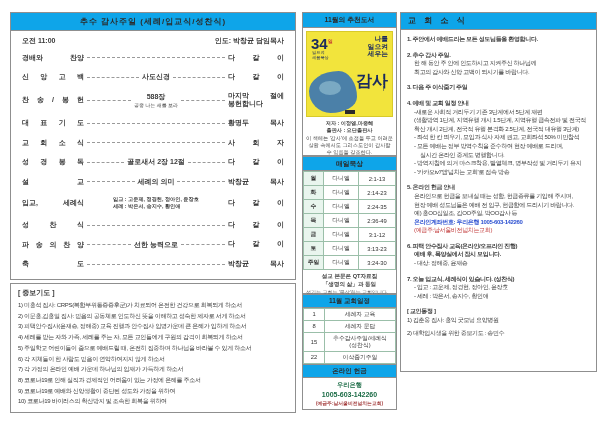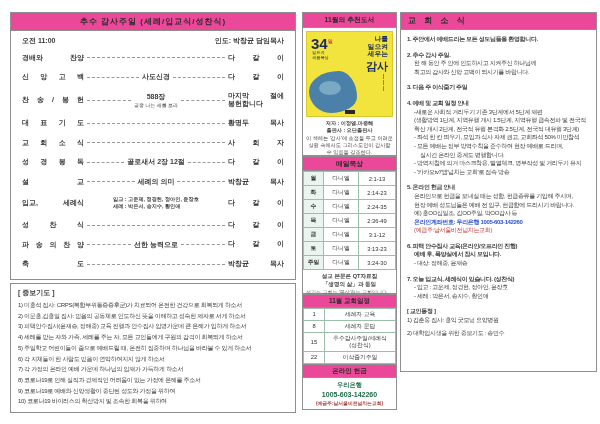--- a/index.html
+++ b/index.html
@@ -2,21 +2,21 @@
 <html><head>
 <meta charset="utf-8">
 <style>
   html,body{margin:0;padding:0;}
   body{
     width:600px;height:424px;background:#ffffff;position:relative;
     font-family:"Liberation Sans","DejaVu Sans",sans-serif;color:#3a3a3a;
     -webkit-font-smoothing:antialiased;overflow:hidden;
   }
   .box{border:1px solid #8f8f8f;background:#fff;box-sizing:border-box;position:absolute;}
-  .hdr{background:#ec4899;border-bottom:1px solid #8f8f8f;font-weight:bold;color:#2b2b2b;}
+  .hdr{background:#0ea5e9;border-bottom:1px solid #8f8f8f;font-weight:bold;color:#2b2b2b;}
 
   
   #worship{left:10px;top:12px;width:286px;height:268px;display:flex;flex-direction:column;}
   #worship .hdr{height:17px;line-height:17px;text-align:center;font-size:8px;letter-spacing:1px;flex:none;}
   .time-row{display:flex;justify-content:space-between;padding:5px 11px 0;font-size:7px;font-weight:bold;flex:none;}
   #order-rows{flex:1;display:flex;flex-direction:column;justify-content:space-around;padding:2px 11px 5px;}
   .row{display:flex;align-items:center;justify-content:space-between;font-size:7px;font-weight:bold;}
   .lbl{width:62px;text-align:justify;text-align-last:justify;flex:none;}
   .leader{flex:1;border-top:1px dashed #9a9a9a;height:0;margin:0 3px;min-width:8px;}
   .ctr{text-align:center;flex:none;max-width:130px;}
@@ -34,21 +34,21 @@
   
   .colbox{left:302px;width:95px;}
   .colbox .hdr{text-align:center;}
   #bookbox{top:12px;height:144px;}
   #bookbox .hdr{height:14px;line-height:14px;font-size:6.8px;}
   #cover{margin:3px;height:84px;background:#f2e43c;position:relative;overflow:hidden;border:1px solid #d8ca2a;}
   #cov-num{position:absolute;top:1px;left:4px;font-size:15px;font-weight:bold;color:#1a2a5e;line-height:16px;}
   #cov-num sup{font-size:5px;color:#c43b2e;}
   #cov-note{position:absolute;top:19px;left:5px;font-size:4.2px;color:#1a2a5e;line-height:4.8px;white-space:pre-line;}
   #cov-title{position:absolute;top:3px;right:4px;text-align:right;color:#1a2a5e;font-size:6.8px;font-weight:bold;line-height:7.6px;white-space:pre-line;}
-  #cov-big{position:absolute;top:27px;right:4px;color:#1a2a5e;font-size:11px;font-weight:bold;}
+  #cov-big{position:absolute;top:39px;right:4px;color:#1a2a5e;font-size:16px;font-weight:bold;}
   #cov-dots{position:absolute;top:41px;right:8px;color:#1a2a5e;font-size:6px;line-height:6px;white-space:pre-line;}
   #whale{position:absolute;bottom:3px;left:2px;width:48px;height:42px;background:#3976b4;
          border-radius:62% 38% 55% 45% / 48% 62% 38% 52%;opacity:.9;}
   #whale:after{content:"";position:absolute;left:10px;top:10px;width:22px;height:14px;background:#6ea3d2;border-radius:50%;}
   #cov-mark{position:absolute;bottom:2px;left:50%;margin-left:-5px;width:10px;height:4px;background:#2a2a2a;}
   .bookmeta{font-size:5.2px;text-align:center;line-height:7.2px;font-weight:bold;color:#444;}
   .bookdesc{font-size:5.2px;text-align:center;line-height:6.8px;color:#444;padding:1px 3px 0;}
 
   #devbox{top:156px;height:138px;}
   #devbox .hdr{height:13px;line-height:13px;font-size:6.8px;}

